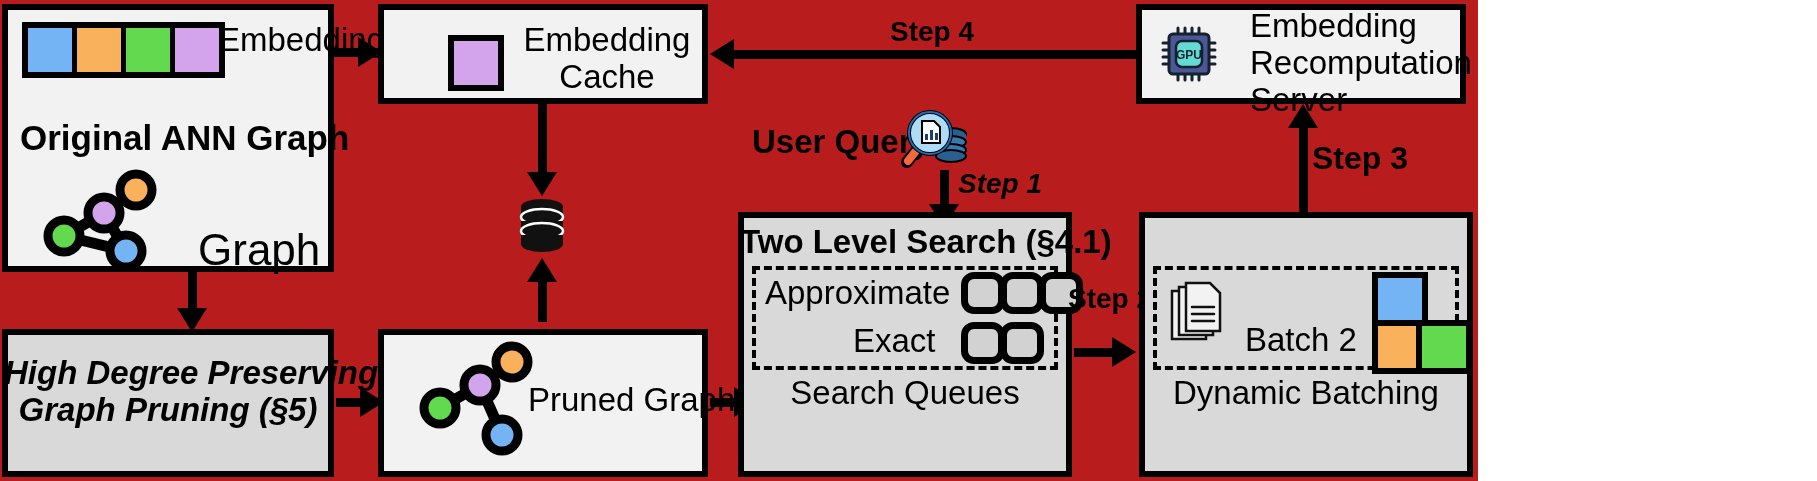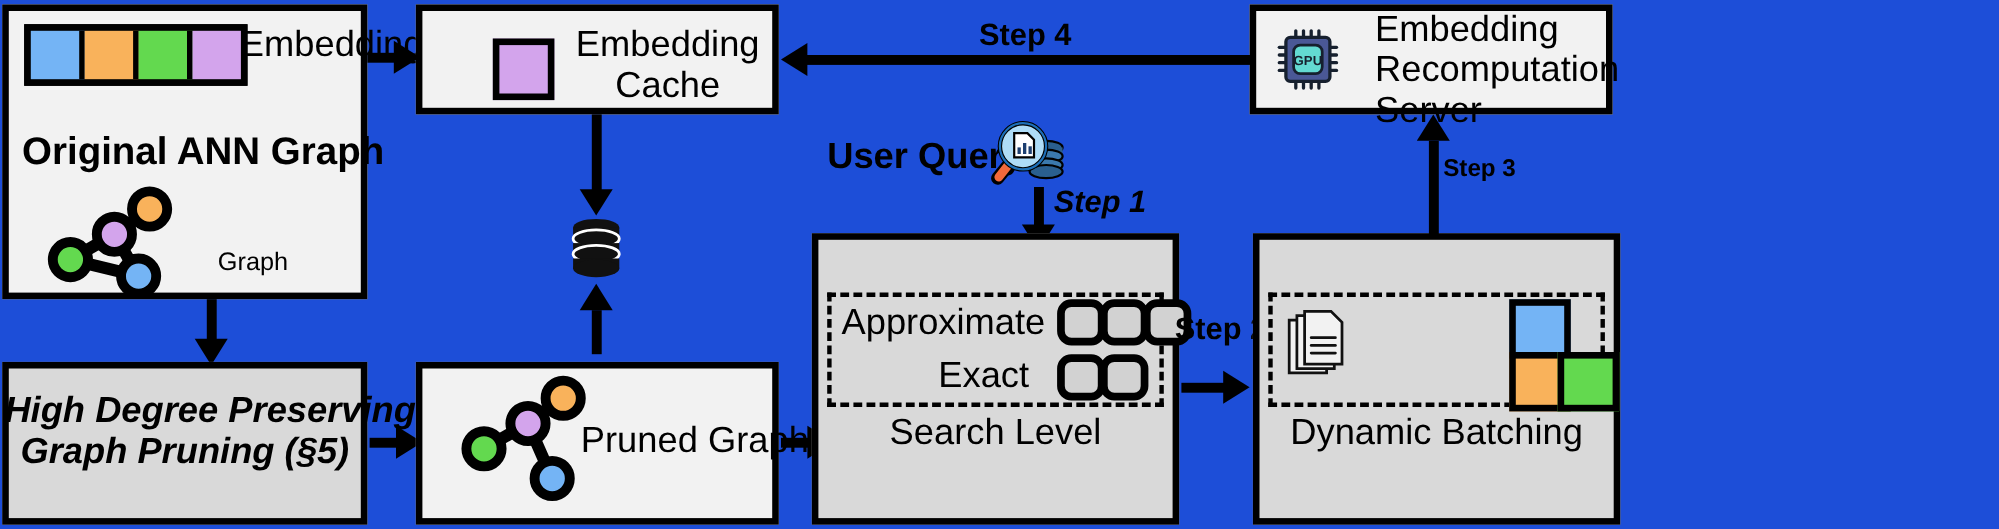--- a/index.html
+++ b/index.html
@@ -1,17 +1,17 @@
 <!DOCTYPE html>
 <html><head>
 <meta charset="utf-8">
 <style>
   html,body{margin:0;padding:0;background:#ffffff;}
   body{font-family:"Liberation Sans",sans-serif;}
-  #stage{position:relative;width:1817px;height:481px;background:#1d4ed8;overflow:hidden;}
+  #stage{position:relative;width:1478px;height:481px;background:#b91c1c;overflow:hidden;}
 
   .box{position:absolute;box-sizing:border-box;border:6px solid #000;background:#f2f2f2;}
   .box.shade{background:#d9d9d9;}
   .lbl{position:absolute;color:#000;white-space:pre;line-height:1.12;}
   .ctr{text-align:center;}
 
   
   .ln{position:absolute;background:#000;}
   .ah{position:absolute;width:0;height:0;}
   .ah.right{border-top:15px solid transparent;border-bottom:15px solid transparent;border-left:24px solid #000;}
@@ -61,21 +61,21 @@
       <line x1="28" y1="68" x2="90" y2="83"></line>
     </g>
     <g stroke="#000" stroke-width="9">
       <circle cx="100" cy="22" r="16" fill="#f9b25b"></circle>
       <circle cx="68" cy="45" r="16" fill="#d3a4ec"></circle>
       <circle cx="28" cy="68" r="16" fill="#63d94f"></circle>
       <circle cx="90" cy="83" r="16" fill="#74b4f5"></circle>
     </g>
   </svg>
 
-  <div class="lbl" style="left:198px;top:225px;font-size:23px;">Graph</div>
+  <div class="lbl" style="left:198px;top:225px;font-size:44px;">Graph</div>
 
   <div class="box" style="left:378px;top:4px;width:330px;height:100px;">
   </div>
   <div class="swatch" style="left:448px;top:35px;width:44px;height:44px;background:#d3a4ec;"></div>
   <div class="lbl ctr" style="left:512px;top:22px;width:190px;font-size:33px;">Embedding
 Cache</div>
 
   <div class="ln" style="left:334px;top:48px;width:26px;height:9px;"></div>
   <div class="ah right" style="left:358px;top:37px;"></div>
 
@@ -189,33 +189,34 @@
       <rect x="37" y="25" width="3" height="7"></rect>
     </g>
   </svg>
 
   <div class="ln" style="left:940px;top:170px;width:9px;height:36px;"></div>
   <div class="ah down" style="left:929px;top:204px;"></div>
   <div class="step" style="left:958px;top:168px;font-size:28px;font-style:italic;">Step 1</div>
 
   <div class="box shade" style="left:738px;top:212px;width:334px;height:265px;">
   </div>
+  <div class="lbl ctr" style="left:740px;top:224px;width:330px;font-size:33px;font-weight:bold;">Two Level Search (§4.1)</div>
 
   <div class="dash" style="left:752px;top:266px;width:306px;height:104px;"></div>
 
   <div class="lbl" style="left:765px;top:275px;font-size:33px;">Approximate</div>
   <div class="slot" style="left:961px;top:272px;width:44px;height:42px;"></div>
   <div class="slot" style="left:1000px;top:272px;width:44px;height:42px;"></div>
   <div class="slot" style="left:1039px;top:272px;width:44px;height:42px;"></div>
 
   <div class="lbl" style="left:853px;top:323px;font-size:33px;">Exact</div>
   <div class="slot" style="left:961px;top:322px;width:44px;height:42px;"></div>
   <div class="slot" style="left:1000px;top:322px;width:44px;height:42px;"></div>
 
-  <div class="lbl ctr" style="left:740px;top:375px;width:330px;font-size:33px;">Search Level</div>
+  <div class="lbl ctr" style="left:740px;top:375px;width:330px;font-size:33px;">Search Queues</div>
 
   <div class="ln" style="left:1074px;top:348px;width:42px;height:9px;"></div>
   <div class="ah right" style="left:1112px;top:337px;"></div>
   <div class="step" style="left:1068px;top:283px;font-size:28px;">Step 2</div>
 
   <div class="box shade" style="left:1139px;top:212px;width:334px;height:265px;">
   </div>
 
   <div class="dash" style="left:1153px;top:266px;width:306px;height:104px;"></div>
 
@@ -227,22 +228,23 @@
     </g>
     <g stroke="#111" stroke-width="2.5" stroke-linecap="round">
       <line x1="24" y1="26" x2="46" y2="26"></line>
       <line x1="24" y1="33" x2="46" y2="33"></line>
       <line x1="24" y1="40" x2="46" y2="40"></line>
     </g>
   </svg>
 
   <div class="swatch" style="left:1372px;top:272px;width:44px;height:42px;background:#74b4f5;"></div>
 
+  <div class="lbl" style="left:1245px;top:322px;font-size:33px;">Batch 2</div>
   <div class="swatch" style="left:1372px;top:320px;width:44px;height:42px;background:#f9b25b;"></div>
   <div class="swatch" style="left:1416px;top:320px;width:44px;height:42px;background:#63d94f;"></div>
 
   <div class="lbl ctr" style="left:1141px;top:375px;width:330px;font-size:33px;">Dynamic Batching</div>
 
   <div class="ln" style="left:1299px;top:128px;width:9px;height:86px;"></div>
   <div class="ah up" style="left:1288px;top:104px;"></div>
-  <div class="step" style="left:1312px;top:140px;font-size:22px;text-align:center;">Step 3</div>
+  <div class="step" style="left:1312px;top:140px;font-size:32px;text-align:center;">Step 3</div>
 
 </div>
 
 </body></html>

